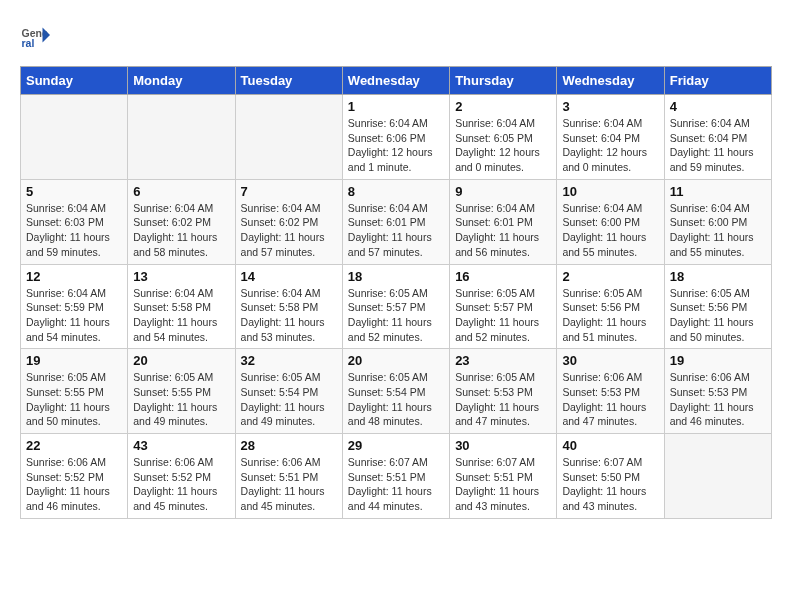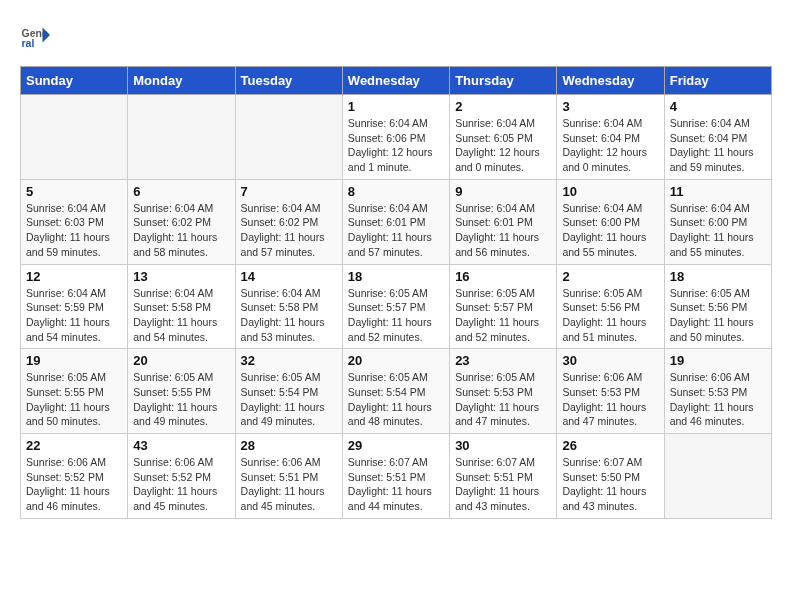--- a/index.html
+++ b/index.html
@@ -337,21 +337,21 @@
 and 44 minutes.</div>
         </td>
         <td>
           <div class="day-num">30</div>
           <div class="cell-info" style="white-space: pre-line;">Sunrise: 6:07 AM
 Sunset: 5:51 PM
 Daylight: 11 hours
 and 43 minutes.</div>
         </td>
         <td>
-          <div class="day-num">26</div>
+          <div class="day-num">40</div>
           <div class="cell-info" style="white-space: pre-line;">Sunrise: 6:07 AM
 Sunset: 5:50 PM
 Daylight: 11 hours
 and 43 minutes.</div>
         </td>
         <td class="empty-cell"></td>
       </tr>
     </tbody>
 </table>
 

